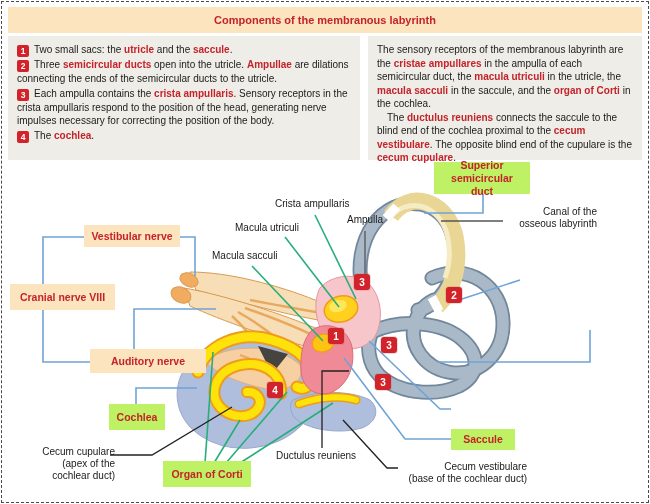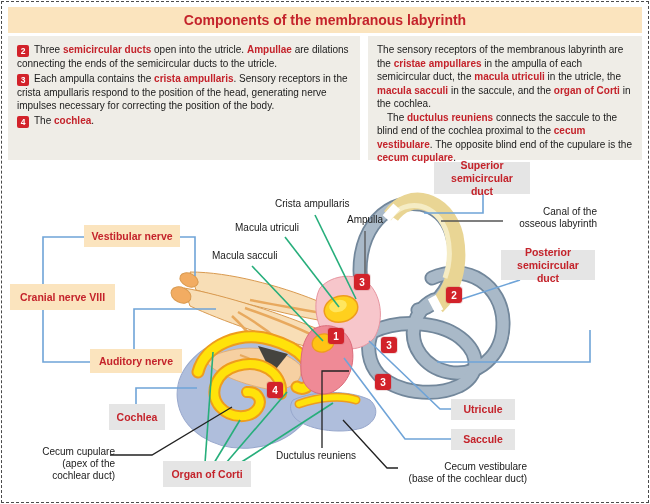--- a/index.html
+++ b/index.html
@@ -3,37 +3,37 @@
 <meta charset="utf-8">
 <style>
   html,body{margin:0;padding:0;background:#fff;}
   #page{position:relative;width:650px;height:504px;background:#fff;overflow:hidden;
         font-family:"Liberation Sans",sans-serif;color:#1a1a1a;}
   #frame{position:absolute;inset:1px;border:1px dashed #4a4a4a;pointer-events:none;z-index:50;}
 
   
   .title-bar{position:absolute;left:8px;top:7px;width:634px;height:26px;background:#FBE4BE;
              display:flex;align-items:center;justify-content:center;}
-  .title-bar span{font-size:14px;font-weight:bold;color:#C4232B;}
+  .title-bar span{font-size:11px;font-weight:bold;color:#C4232B;}
 
   
   .panel{position:absolute;top:36px;background:#EFEDE7;font-size:10px;line-height:13.5px;}
   #panel-left{left:8px;width:352px;height:124px;padding:7px 9px 0 9px;box-sizing:border-box;}
   #panel-right{left:368px;width:274px;height:124px;padding:7px 9px 0 9px;box-sizing:border-box;}
   .hl{color:#C4232B;font-weight:bold;}
   .num-badge{display:inline-block;width:12px;height:12px;background:#D2222A;border-radius:2px;
              color:#fff;font-size:8.5px;font-weight:bold;text-align:center;line-height:12px;
              margin-right:5px;vertical-align:-1px;}
   .list-item{margin:0 0 1px 0;}
   .para{margin:0;}
   .para.indent{text-indent:10px;}
 
   
   .lab{position:absolute;z-index:20;}
-  .boxlab{background:#e5e5e5;color:#C4232B;font-weight:bold;font-size:10.5px;line-height:13px;
+  .boxlab{background:#bef264;color:#C4232B;font-weight:bold;font-size:10.5px;line-height:13px;
           text-align:center;display:flex;align-items:center;justify-content:center;
           box-sizing:border-box;padding:3px 5px;}
   .tanlab{background:#FBE4BE;}
   .plain{font-size:10px;line-height:12px;color:#1a1a1a;white-space:nowrap;}
   .plain.center{text-align:right;white-space:normal;}
 
   .marker{position:absolute;z-index:30;width:16px;height:16px;background:#D2222A;border-radius:3px;
           color:#fff;font-size:10px;font-weight:bold;display:flex;align-items:center;
           justify-content:center;box-shadow:0 0 0 1px #b8545a33;}
 
@@ -43,20 +43,23 @@
 <body>
 
 <div id="page">
   <div id="frame"></div>
 
   <div class="title-bar">
     <span>Components of the membranous labyrinth</span>
   </div>
 
   <div class="panel" id="panel-left">
+    <div class="list-item">
+      <span class="num-badge">1</span><span><span>Two small sacs: the </span><span class="hl">utricle</span><span> and the </span><span class="hl">saccule</span><span>.</span></span>
+    </div>
     <div class="list-item">
       <span class="num-badge">2</span><span><span>Three </span><span class="hl">semicircular ducts</span><span> open into the utricle. </span><span class="hl">Ampullae</span><span> are dilations connecting the ends of the semicircular ducts to the utricle.</span></span>
     </div>
     <div class="list-item">
       <span class="num-badge">3</span><span><span>Each ampulla contains the </span><span class="hl">crista ampullaris</span><span>. Sensory receptors in the crista ampullaris respond to the position of the head, generating nerve impulses necessary for correcting the position of the body.</span></span>
     </div>
     <div class="list-item">
       <span class="num-badge">4</span><span><span>The </span><span class="hl">cochlea</span><span>.</span></span>
     </div>
   </div>
@@ -147,25 +150,23 @@
       <polyline points="398,468 387,468 343,420"></polyline>
     </g>
     <g fill="none" stroke="#555555" stroke-width="1.3">
       <polyline points="365,231 365,276"></polyline>
       <polyline points="503,221 441,221"></polyline>
     </g>
   </svg>
 
   <div class="lab boxlab tanlab" style="left:84px;top:225px;width:96px;height:22px;">Vestibular nerve</div>
   <div class="lab boxlab tanlab" style="left:10px;top:284px;width:105px;height:26px;">Cranial nerve VIII</div>
-  <div class="lab boxlab tanlab" style="left:90px;top:349px;width:92px;height:24px;">Auditory nerve</div>
+  <div class="lab boxlab tanlab" style="left:90px;top:349px;width:116px;height:24px;">Auditory nerve</div>
   <div class="lab boxlab" style="left:434px;top:162px;width:96px;height:32px;">Superior semicircular duct</div>
-  <div class="lab boxlab" style="left:501px;top:250px;width:94px;height:30px;">Posterior semicircular duct</div>
   <div class="lab boxlab" style="left:109px;top:404px;width:56px;height:26px;">Cochlea</div>
-  <div class="lab boxlab" style="left:451px;top:399px;width:64px;height:21px;">Utricule</div>
   <div class="lab boxlab" style="left:451px;top:429px;width:64px;height:21px;">Saccule</div>
   <div class="lab boxlab" style="left:163px;top:461px;width:88px;height:26px;">Organ of Corti</div>
 
   <div class="lab plain" style="left:275px;top:198px;">Crista ampullaris</div>
   <div class="lab plain" style="left:347px;top:214px;">Ampulla</div>
   <div class="lab plain" style="left:235px;top:222px;">Macula utriculi</div>
   <div class="lab plain" style="left:212px;top:250px;">Macula sacculi</div>
   <div class="lab plain center" style="left:505px;top:206px;width:92px;">
     <div>Canal of the</div>
     <div>osseous labyrinth</div>

